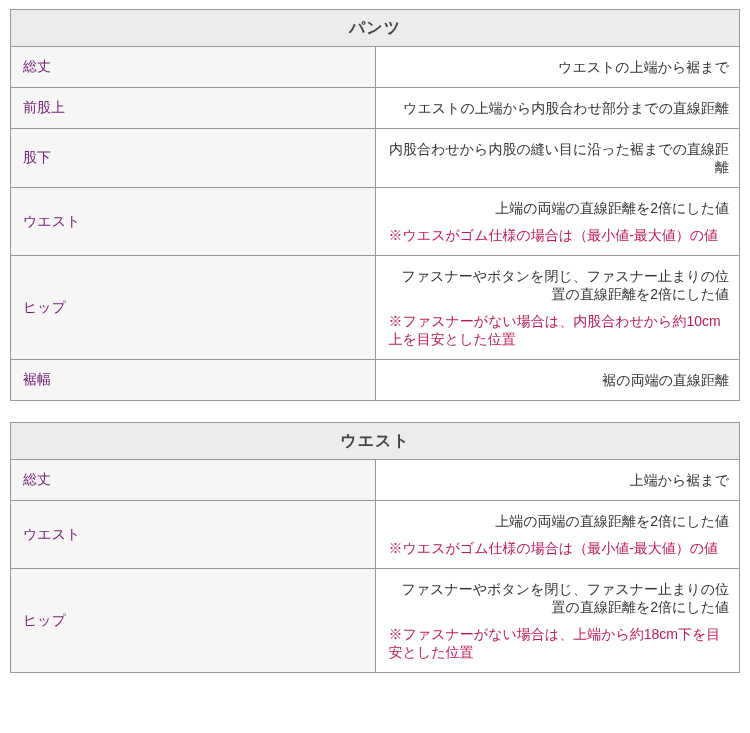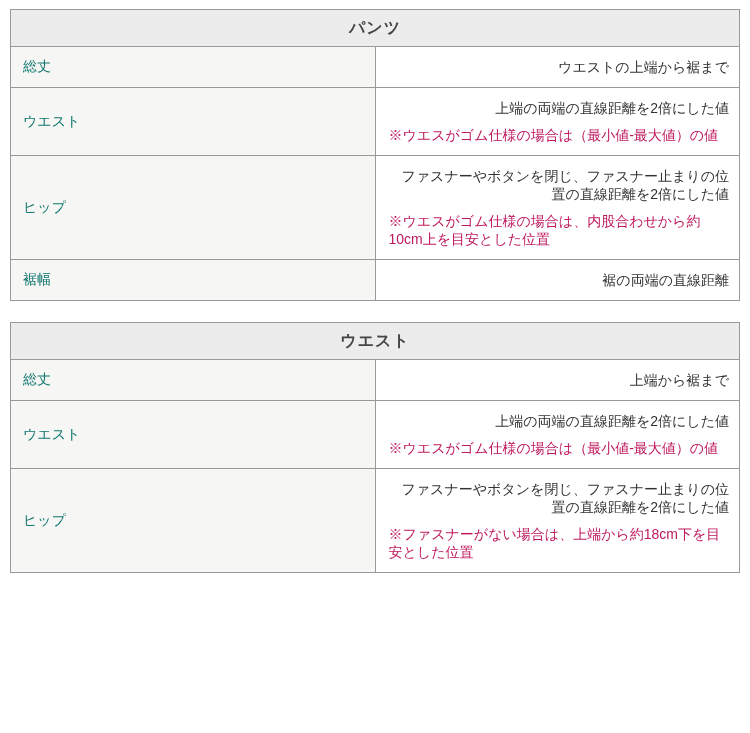--- a/index.html
+++ b/index.html
@@ -37,21 +37,21 @@
     color: #444444;
     letter-spacing: 1px;
   }
   table.size-table tbody th.label-cell {
     background: #f6f6f5;
     width: 147px;
     text-align: left;
     vertical-align: middle;
     font-weight: normal;
     font-size: 14px;
-    color: #0f766e;
+    color: #701a75;
     padding: 11px 8px 11px 12px;
     margin-left: 40px;
   }
   table.size-table tbody td.desc-cell {
     background: #ffffff;
     padding: 11px 10px 11px 13px;
     font-size: 14px;
     color: #333333;
     vertical-align: middle;
   }
@@ -77,31 +77,43 @@
       </tr>
     </thead>
     <tbody>
       <tr>
         <th class="label-cell">総丈</th>
         <td class="desc-cell">
           <div class="desc-line">ウエストの上端から裾まで</div>
         </td>
       </tr>
       <tr>
+        <th class="label-cell">前股上</th>
+        <td class="desc-cell">
+          <div class="desc-line">ウエストの上端から内股合わせ部分までの直線距離</div>
+        </td>
+      </tr>
+      <tr>
+        <th class="label-cell">股下</th>
+        <td class="desc-cell">
+          <div class="desc-line">内股合わせから内股の縫い目に沿った裾までの直線距離</div>
+        </td>
+      </tr>
+      <tr>
         <th class="label-cell">ウエスト</th>
         <td class="desc-cell">
           <div class="desc-line">上端の両端の直線距離を2倍にした値</div>
           <div class="note-line">※ウエスがゴム仕様の場合は（最小値-最大値）の値</div>
         </td>
       </tr>
       <tr>
         <th class="label-cell">ヒップ</th>
         <td class="desc-cell">
           <div class="desc-line">ファスナーやボタンを閉じ、ファスナー止まりの位置の直線距離を2倍にした値</div>
-          <div class="note-line">※ウエスがゴム仕様の場合は、内股合わせから約10cm上を目安とした位置</div>
+          <div class="note-line">※ファスナーがない場合は、内股合わせから約10cm上を目安とした位置</div>
         </td>
       </tr>
       <tr>
         <th class="label-cell">裾幅</th>
         <td class="desc-cell">
           <div class="desc-line">裾の両端の直線距離</div>
         </td>
       </tr>
     </tbody>
   </table>

